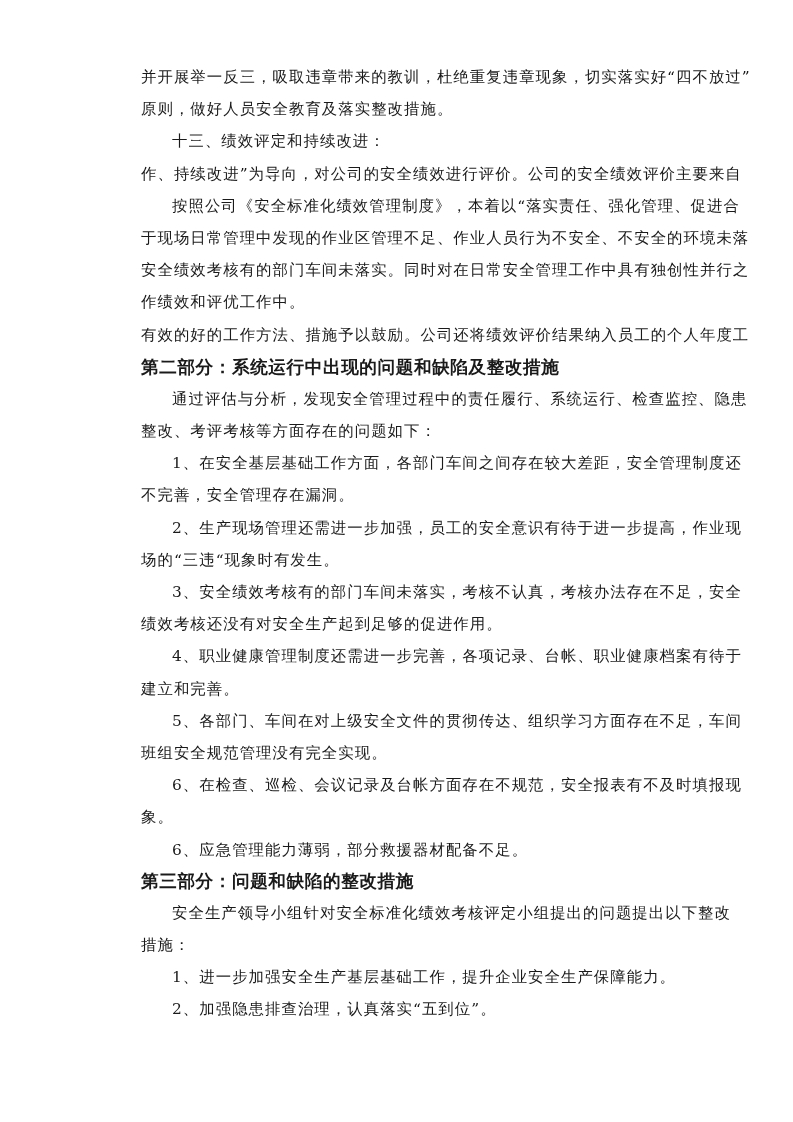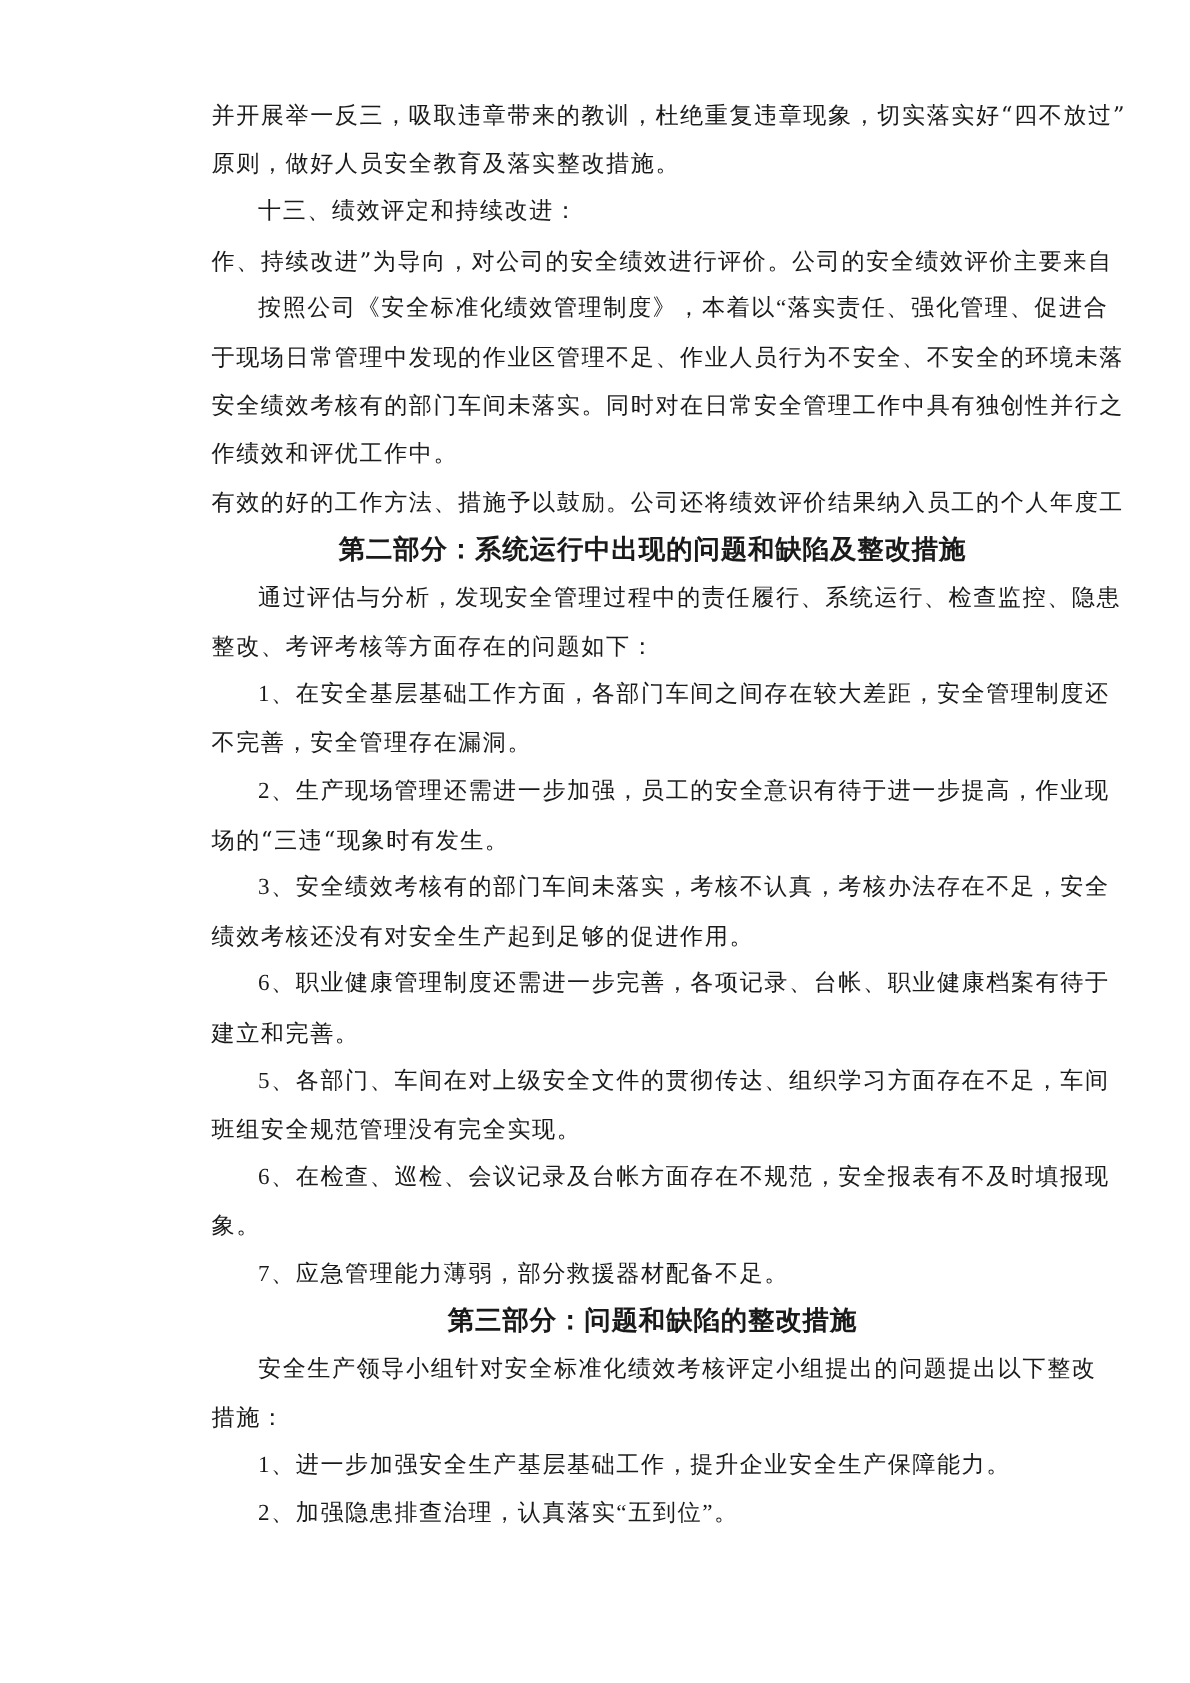--- a/index.html
+++ b/index.html
@@ -23,25 +23,25 @@
       margin-left: 20px;
     }
     .line {
       height: 32.2px;
       line-height: 32.2px;
       font-size: 15.4px;
       white-space: nowrap;
       letter-spacing: 1.05px;
       overflow: visible;
     }
-    .indent { padding-left: 31px; font-family: Liberation Serif, serif; }
+    .indent { padding-left: 31px; }
     .heading {
       height: 32.2px;
       line-height: 32.2px;
-      text-align: center;
+      text-align: left;
       font-family: "DejaVu Sans", "Liberation Sans", sans-serif;
       font-weight: bold;
       font-size: 17.6px;
       letter-spacing: 0.6px;
       white-space: nowrap;
     }
     .heading.h3 { margin-top: -1px; }
   </style>
 </head>
 <body>
@@ -76,33 +76,33 @@
   </div>
   <div>
     <div class="line indent">2、生产现场管理还需进一步加强，员工的安全意识有待于进一步提高，作业现</div>
     <div class="line">场的“三违“现象时有发生。</div>
   </div>
   <div>
     <div class="line indent">3、安全绩效考核有的部门车间未落实，考核不认真，考核办法存在不足，安全</div>
     <div class="line">绩效考核还没有对安全生产起到足够的促进作用。</div>
   </div>
   <div>
-    <div class="line indent">6、职业健康管理制度还需进一步完善，各项记录、台帐、职业健康档案有待于</div>
+    <div class="line indent">4、职业健康管理制度还需进一步完善，各项记录、台帐、职业健康档案有待于</div>
     <div class="line">建立和完善。</div>
   </div>
   <div>
     <div class="line indent">5、各部门、车间在对上级安全文件的贯彻传达、组织学习方面存在不足，车间</div>
     <div class="line">班组安全规范管理没有完全实现。</div>
   </div>
   <div>
     <div class="line indent">6、在检查、巡检、会议记录及台帐方面存在不规范，安全报表有不及时填报现</div>
     <div class="line">象。</div>
   </div>
   <div>
-    <div class="line indent">7、应急管理能力薄弱，部分救援器材配备不足。</div>
+    <div class="line indent">6、应急管理能力薄弱，部分救援器材配备不足。</div>
   </div>
 
   <div class="heading h3">第三部分：问题和缺陷的整改措施</div>
 
   <div>
     <div class="line indent">安全生产领导小组针对安全标准化绩效考核评定小组提出的问题提出以下整改</div>
     <div class="line">措施：</div>
   </div>
 
   <div>

